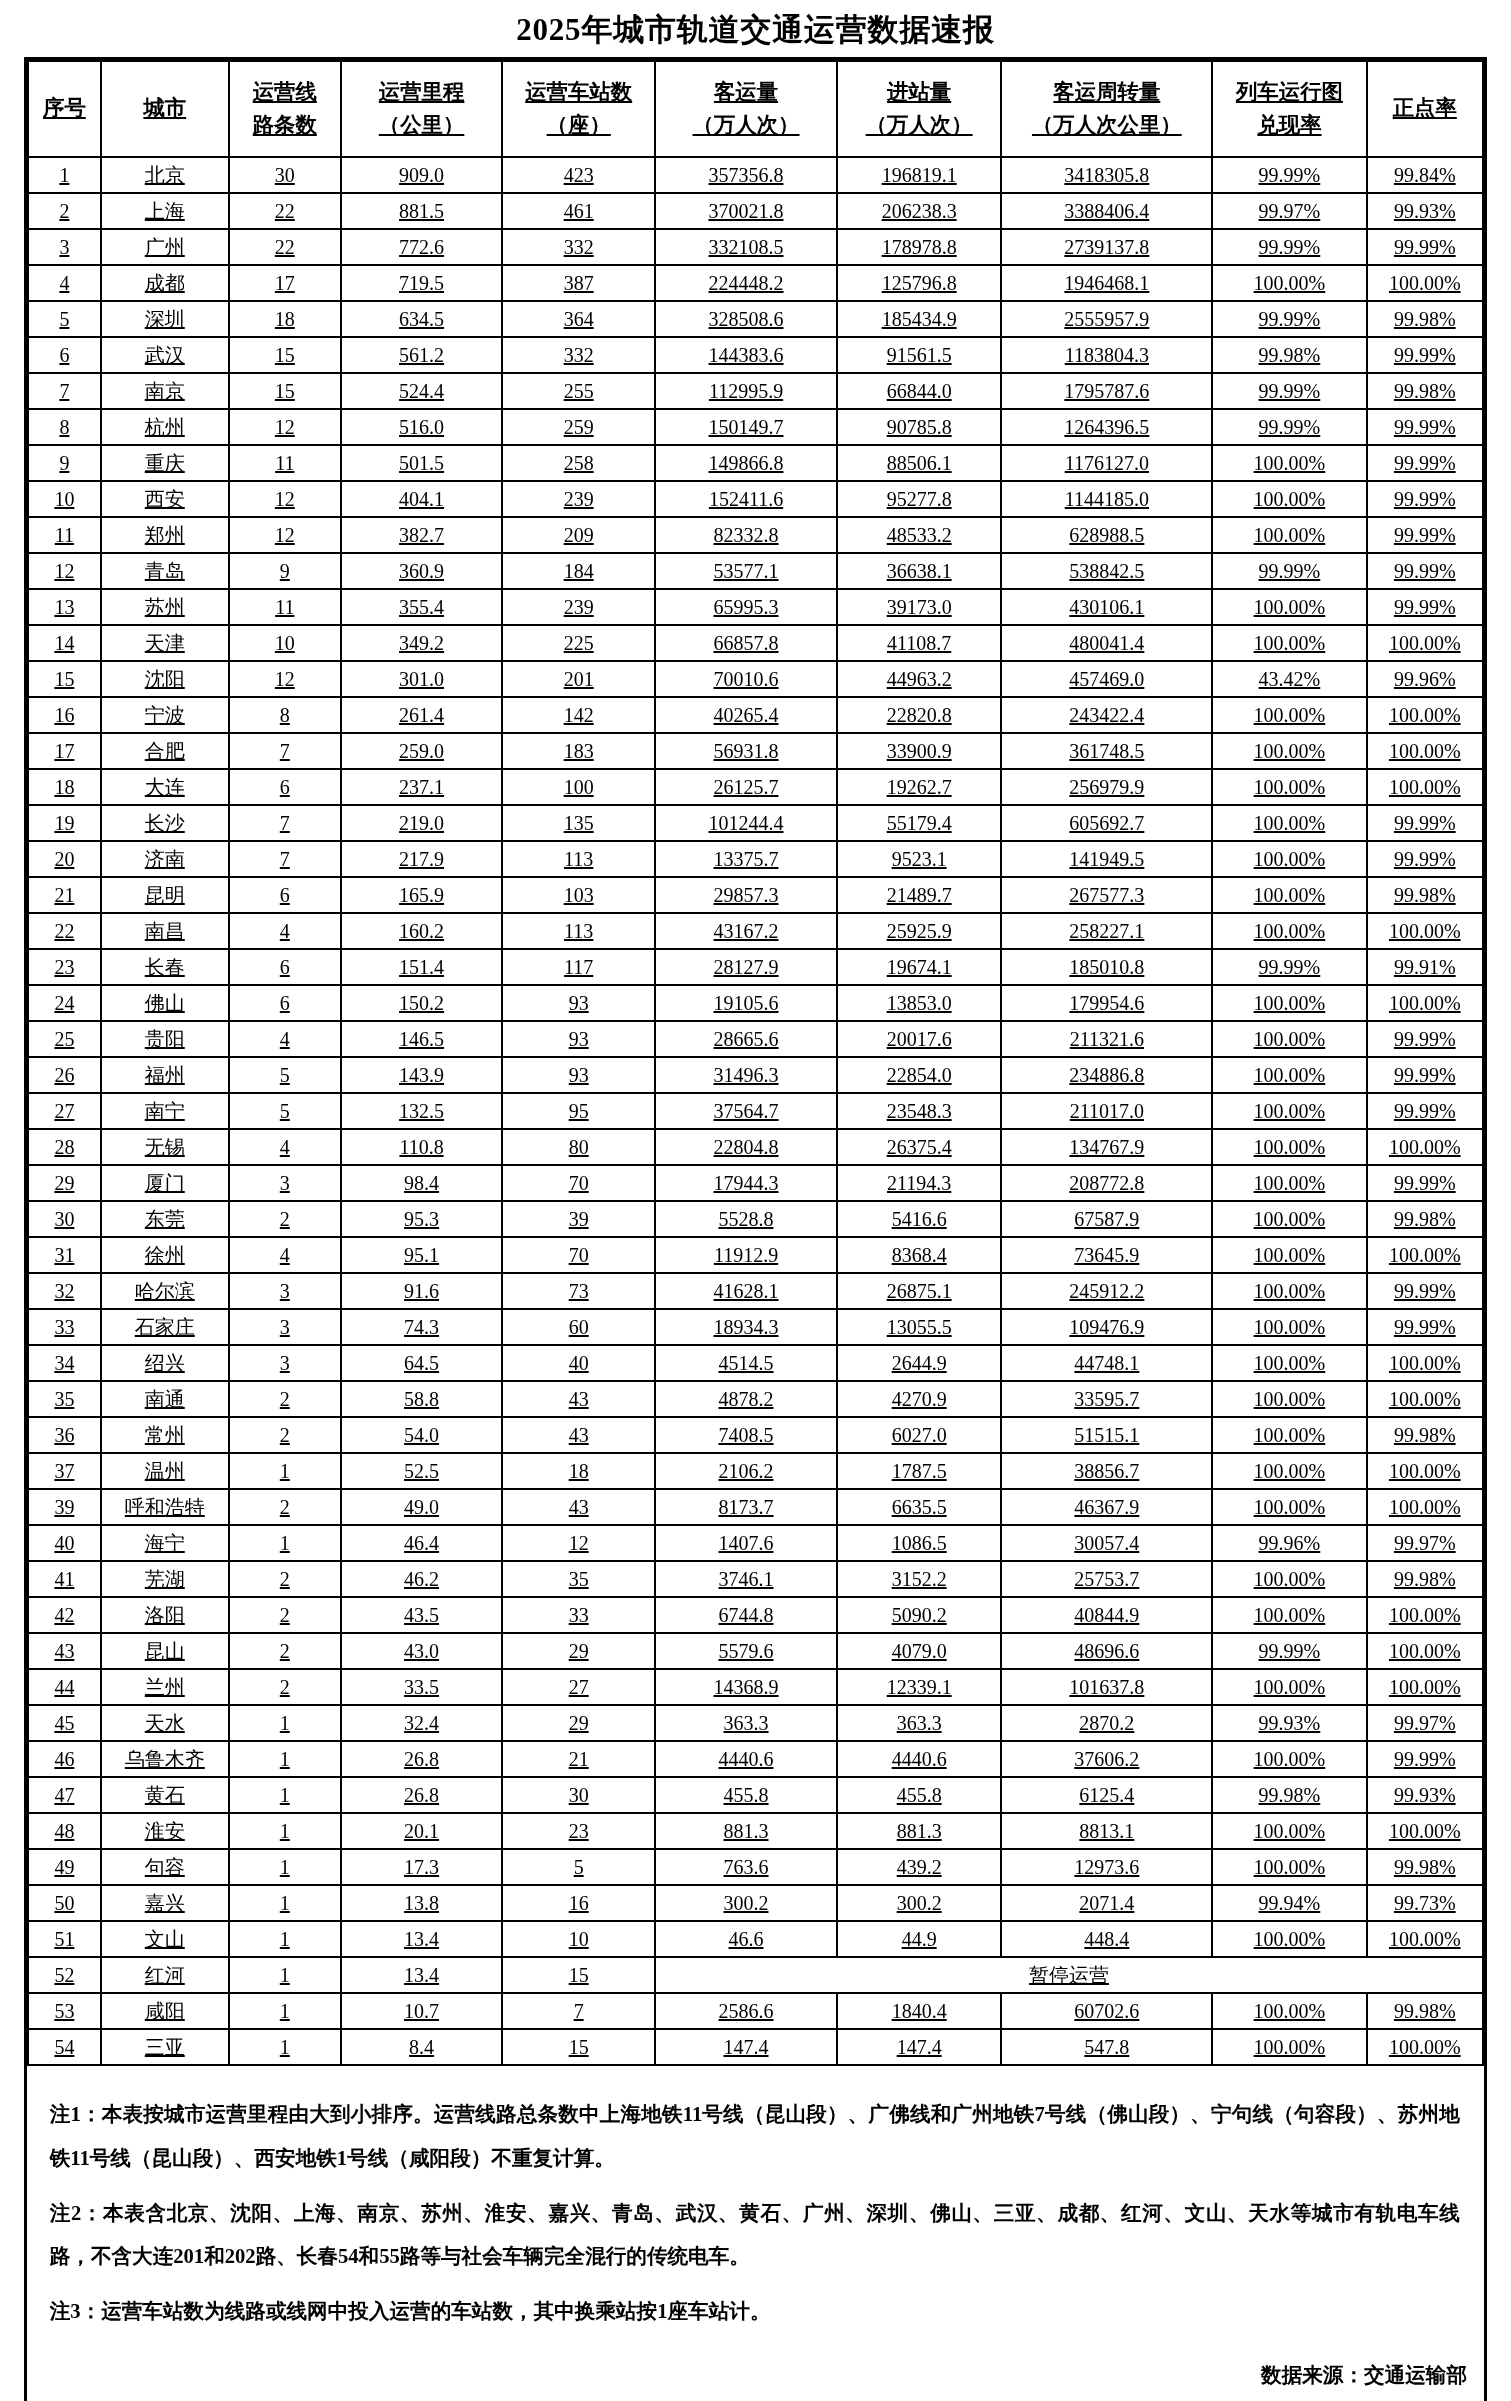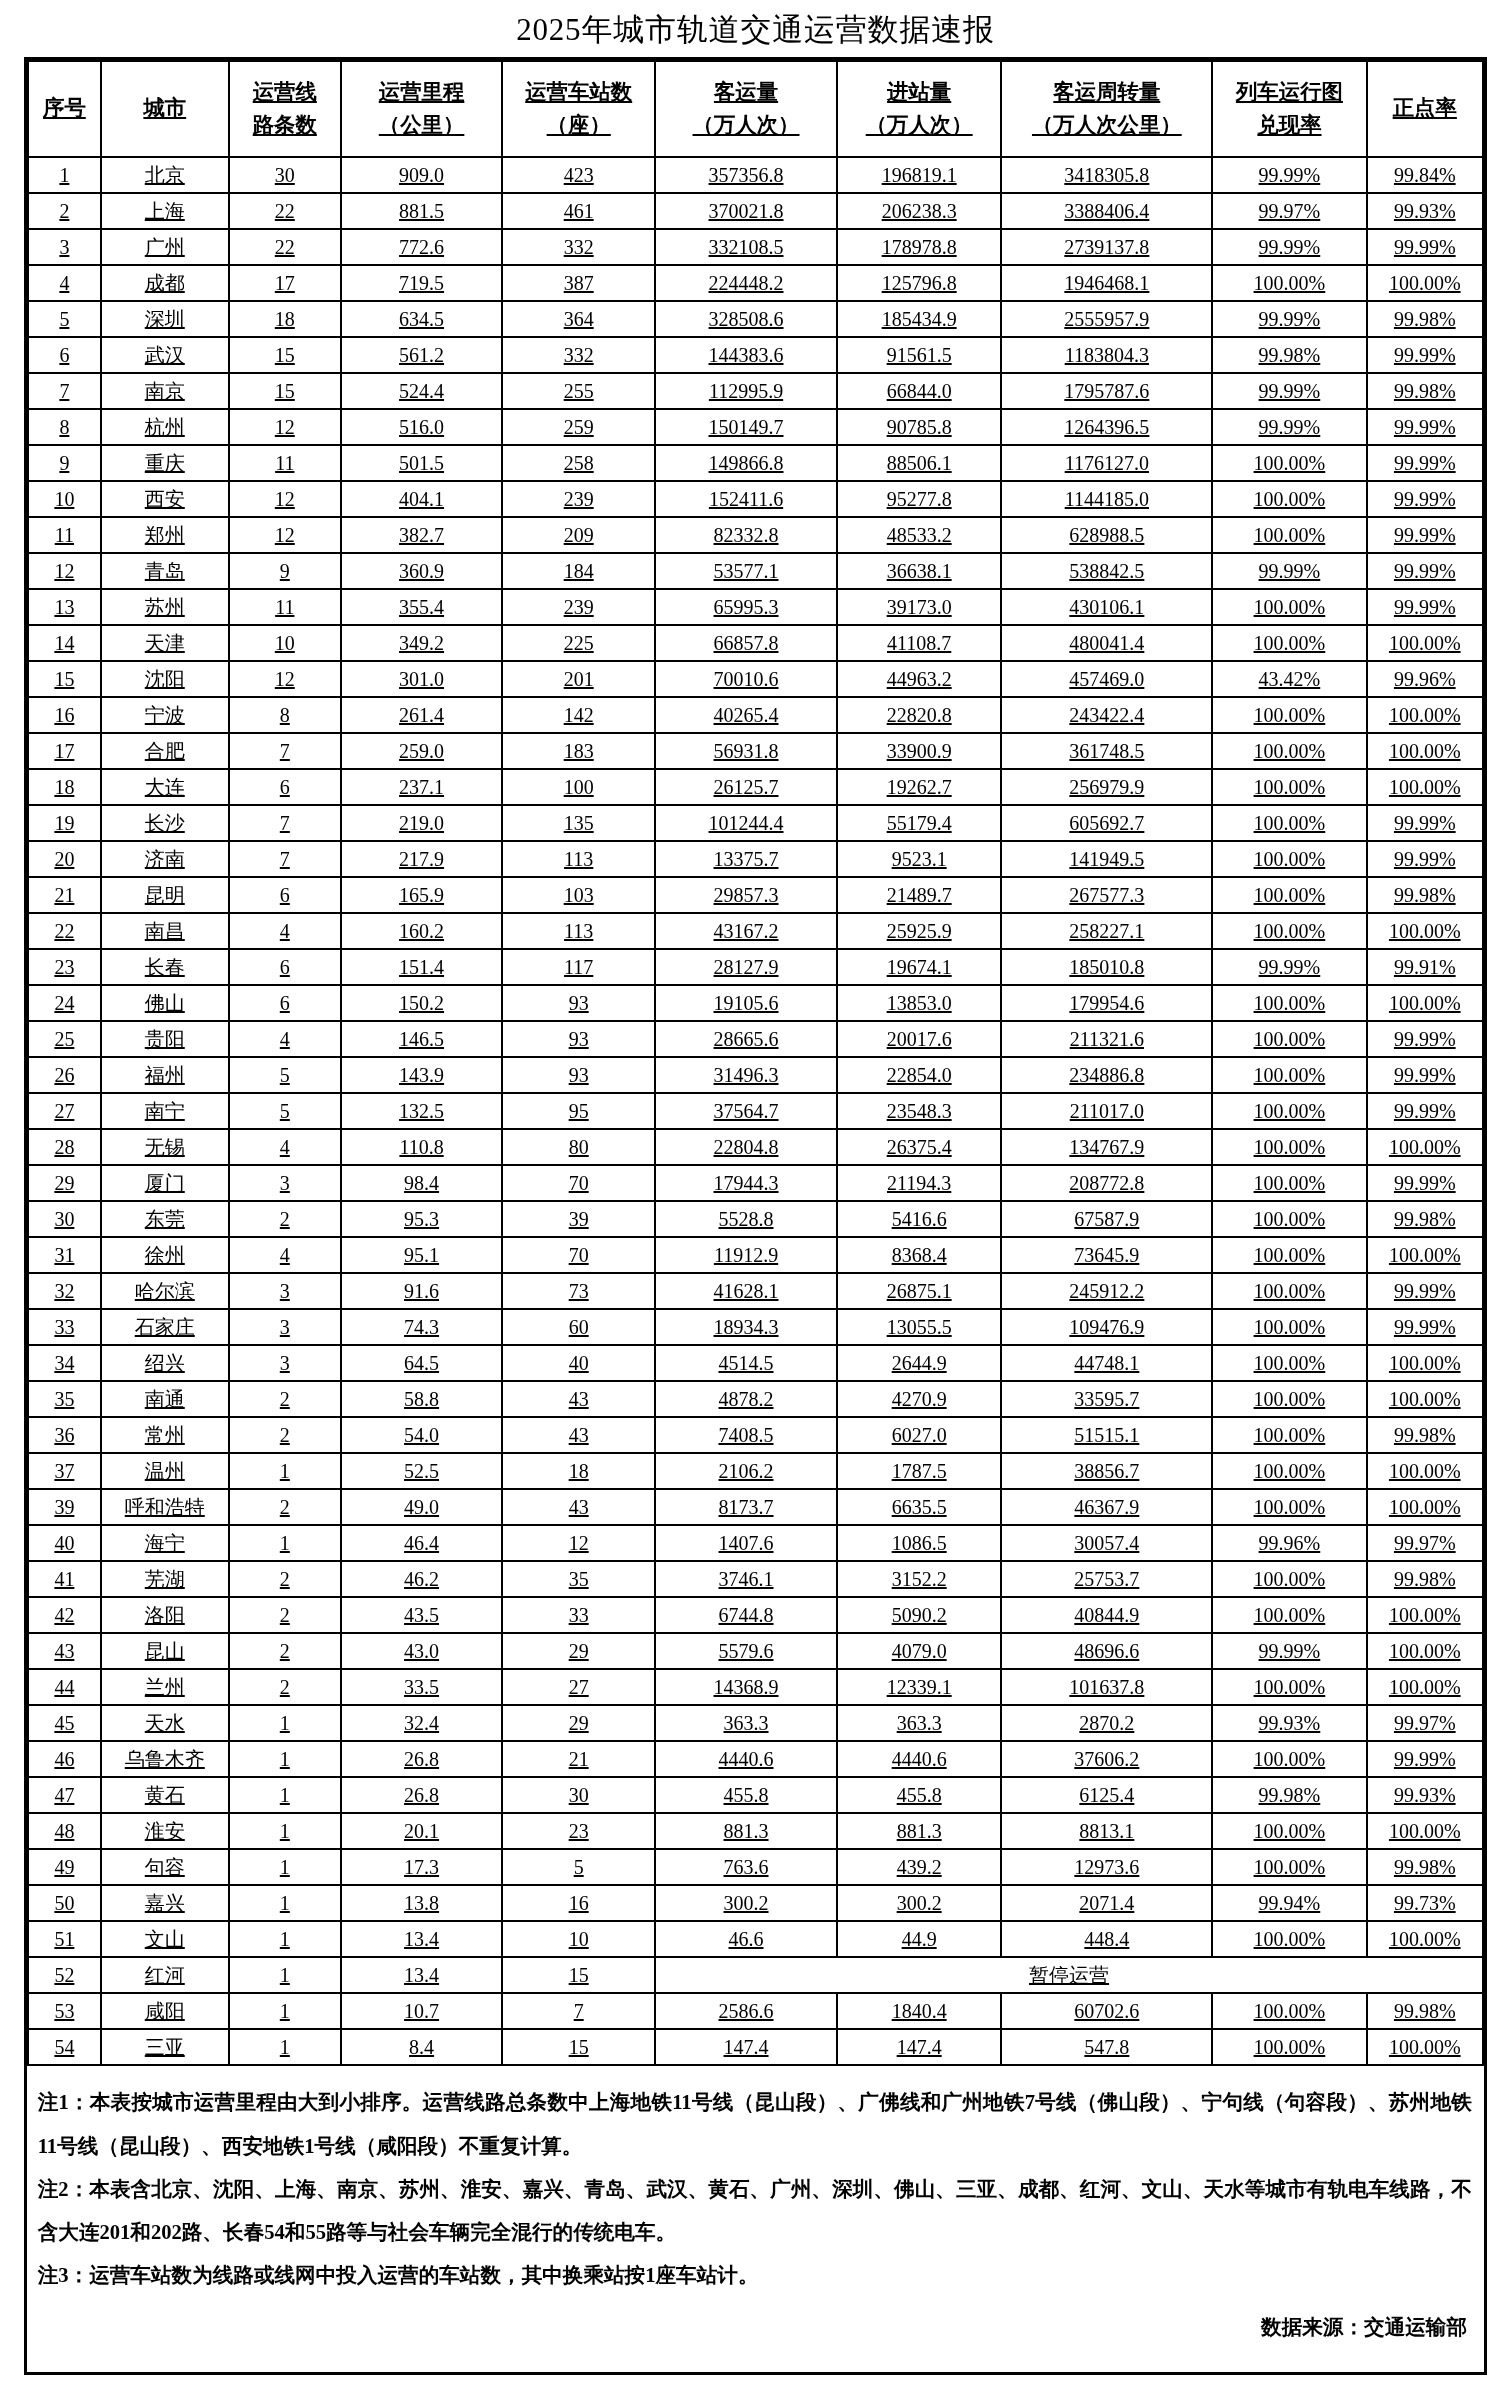--- a/index.html
+++ b/index.html
@@ -7,21 +7,21 @@
   body {
     width: 1511px;
     height: 2401px;
     font-family: "Liberation Serif", "DejaVu Serif", serif;
     color: #000000;
     position: relative;
   }
   .page-title {
     text-align: center;
     font-size: 31px;
-    font-weight: normal;
+    font-weight: bold;
     padding-top: 9.2px;
     height: 57px;
     letter-spacing: 0.8px;
   }
   .table-wrap {
     margin: 0 24px;
     border: 3.8px solid #000000;
   }
   table.data-table {
     width: 100%;
@@ -58,21 +58,21 @@
   col.c-turn  { width: 14.5%; }
   col.c-ful   { width: 10.6%; }
   col.c-punc  { width: 8.0%;  }
   .notes {
     padding: 15.3px 12.2px 4.6px 10.7px;
     font-size: 20.6px;
     font-weight: bold;
     line-height: 2.1;
     text-align: justify;
   }
-  .notes p { margin: 0; }
+  .notes p { margin: 12px; }
   .data-source {
     text-align: right;
     font-size: 20.6px;
     font-weight: bold;
     padding: 10.7px 17px 31px 0;
   }
 </style>
 </head>
 <body>
 

